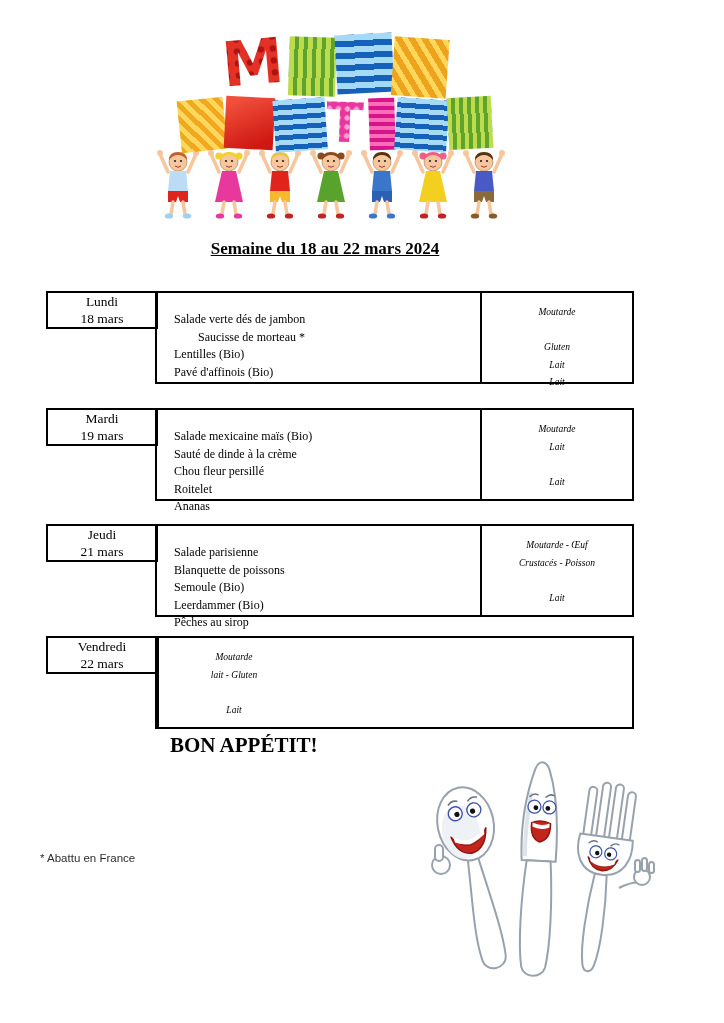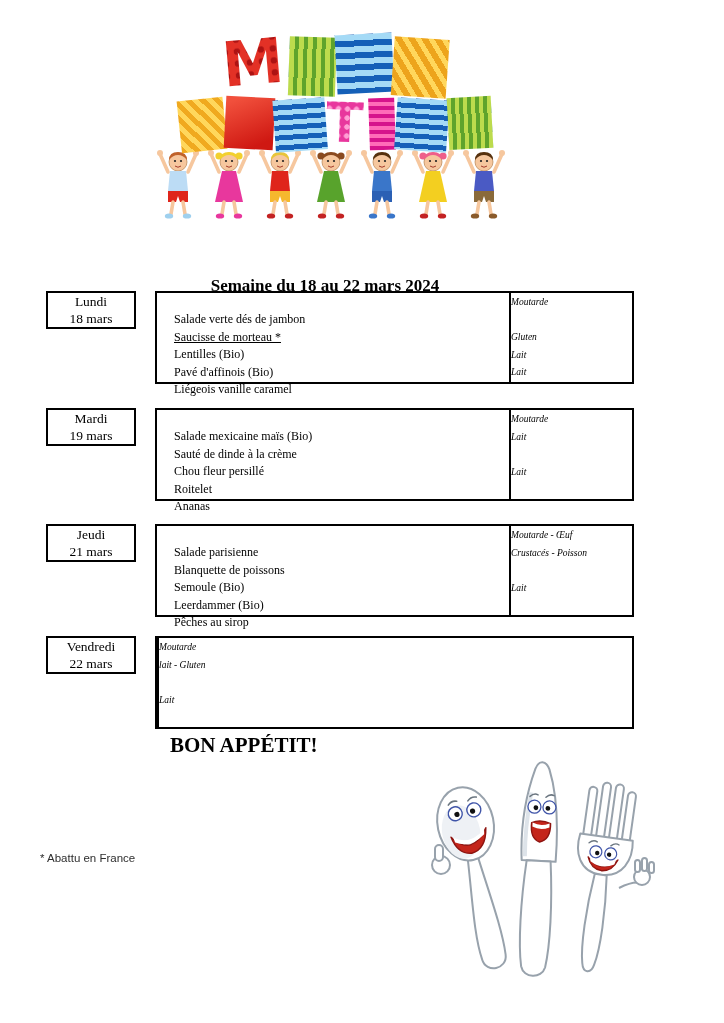--- a/index.html
+++ b/index.html
@@ -25,34 +25,34 @@
   .word2 .lt:nth-child(2){background:linear-gradient(155deg,#f1503c 10%,#cf1812 85%);transform:rotate(3deg);}
   .word2 .lt:nth-child(3){background:repeating-linear-gradient(180deg,#a4daf6 0 5px,#1560b8 5px 10px);transform:rotate(-4deg) translateY(2px);}
   .word2 .lt:nth-child(4){background-color:#e8379d;background-image:radial-gradient(circle at 3px 3px,#ff9fd4 2.4px,transparent 3px);background-size:9px 9px;transform:rotate(2deg);}
   .word2 .lt:nth-child(5){background:repeating-linear-gradient(180deg,#d6148c 0 4px,#ff6cb8 4px 8px);transform:rotate(-2deg) translateY(1px);}
   .word2 .lt:nth-child(6){background:repeating-linear-gradient(180deg,#a4daf6 0 5px,#1560b8 5px 10px);transform:rotate(4deg) translateY(2px);}
   .word2 .lt:nth-child(7){background:repeating-linear-gradient(90deg,#bcdb4d 0 4px,#5ea32c 4px 8px);transform:rotate(-3deg);}
   .kids{display:block;margin:-6px auto 0;}
 
   
   .week-heading{position:absolute;left:0;top:239px;width:650px;text-align:center;
-                font-size:17px;font-weight:bold;text-decoration:underline;margin-top:37px;}
+                font-size:17px;font-weight:bold;text-decoration:underline;}
 
   
   .day-block{position:absolute;left:0;width:724px;}
   .b0{top:291px;} .b1{top:408px;} .b2{top:524px;} .b3{top:636px;}
-  .day-box{position:absolute;left:46px;top:0;width:90px;height:38px;box-sizing:border-box;
+  .day-box{position:absolute;left:46px;top:0;width:112px;height:38px;box-sizing:border-box;
            border:2px solid #000;text-align:center;font-size:13.5px;line-height:16.5px;padding-top:1px;font-family:Liberation Serif, serif;}
   .menu-box{position:absolute;left:155px;top:0;width:479px;height:93px;box-sizing:border-box;
             border:2px solid #000;display:flex;}
   .dishes{flex:1;padding:18px 0 0 17px;font-size:12px;}
   .dish{line-height:17.6px;height:17.6px;white-space:nowrap;}
-  .dish.u{text-decoration:underline;}
-  .allerg-col{width:123px;box-sizing:border-box;border-left:2px solid #000;padding-top:1px;
-              font-style:italic;font-size:9.5px;}
+  .dish.u{margin-left:24px;}
+  .allerg-col{width:152px;box-sizing:border-box;border-left:2px solid #000;padding-top:11px;
+              text-align:center;font-style:italic;font-size:9.5px;}
   .allerg{line-height:17.6px;height:17.6px;}
 
   
   .bon-appetit{position:absolute;left:170px;top:733px;font-size:21px;font-weight:bold;}
   .footnote{position:absolute;left:40px;top:852px;font-size:11.5px;color:#2e2e2e;
             font-family:"Liberation Sans", sans-serif;}
 
   
   .cutlery{position:absolute;left:423px;top:753px;}
 </style>
@@ -128,21 +128,20 @@
     <div class="day-box">
       <div>Lundi</div>
       <div>18 mars</div>
     </div>
     <div class="menu-box">
       <div class="dishes">
         <div class="dish">Salade verte dés de jambon</div>
         <div class="dish u">Saucisse de morteau *</div>
         <div class="dish">Lentilles (Bio)</div>
         <div class="dish">Pavé d'affinois (Bio)</div>
-        <div class="dish">Liégeois vanille caramel</div>
       </div>
       <div class="allerg-col">
         <div class="allerg">Moutarde</div>
         <div class="allerg"></div>
         <div class="allerg">Gluten</div>
         <div class="allerg">Lait</div>
         <div class="allerg">Lait</div>
       </div>
     </div>
   </section>

